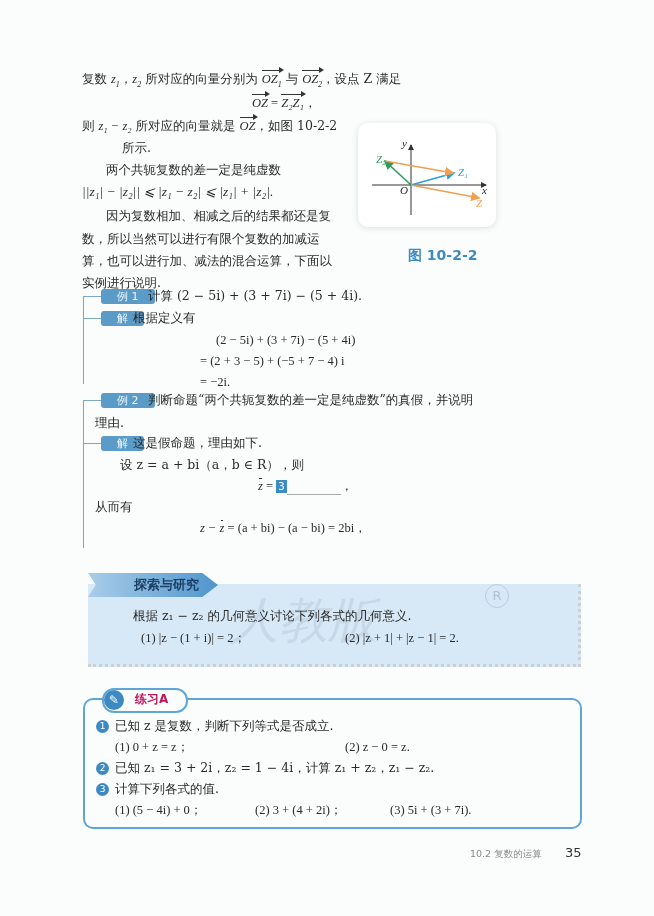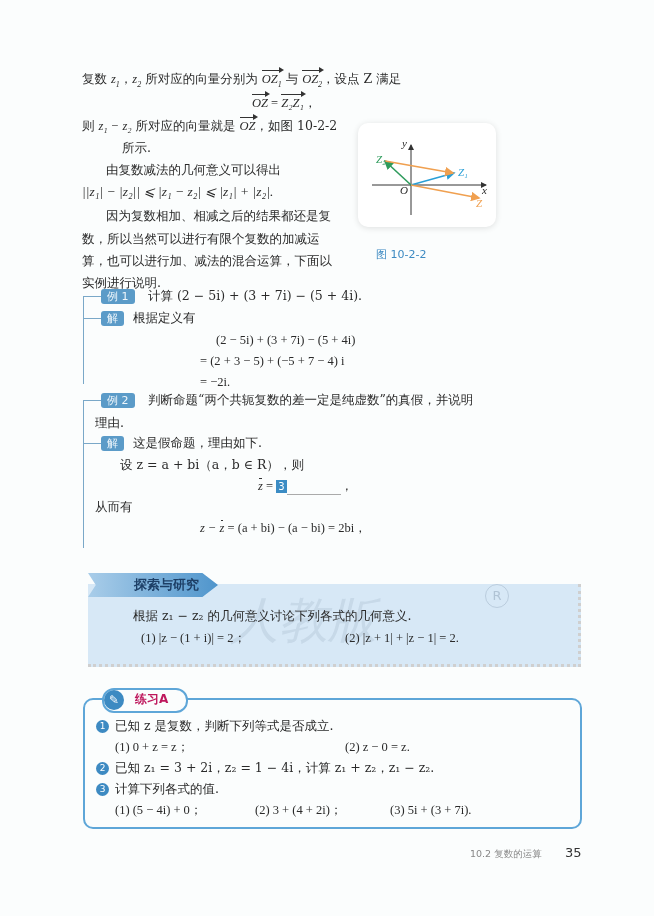--- a/index.html
+++ b/index.html
@@ -15,27 +15,27 @@
   .vec::before { content:""; position:absolute; left:0; right:0; top:0px; border-top:1px solid #333; }
   .vec::after { content:""; position:absolute; right:-2px; top:-3px; border-left:5px solid #333; border-top:3px solid transparent; border-bottom:3px solid transparent; }
   .bar { position:relative; display:inline-block; }
   .bar::before { content:""; position:absolute; left:1px; right:1px; top:1px; border-top:1px solid #333; }
 
   
   .figure-card {
     position:absolute; left:358px; top:123px; width:138px; height:104px;
     background:#fff; border-radius:10px; box-shadow:0 1px 6px rgba(0,0,0,0.12);
   }
-  .fig-caption { position:absolute; left:376px; top:247px; font-family:"DejaVu Sans", sans-serif; font-size:11px; font-weight:normal; color:#3d8ac2; }
+  .fig-caption { position:absolute; left:408px; top:247px; font-family:"DejaVu Sans", sans-serif; font-size:14px; font-weight:bold; color:#3d8ac2; }
 
   
   .tree-line { position:absolute; background:#7aa8c8; width:1px; }
   .tree-h { position:absolute; background:#7aa8c8; height:1px; }
   .tag {
-    position:absolute; height:15px; line-height:15px; padding:0 6px; border-radius:3px;
+    position:absolute; height:15px; line-height:15px; padding:0 16px; border-radius:3px;
     background:#5b9bc8; color:#eef6fb; font-family:"DejaVu Sans", sans-serif; font-size:11px;
   }
   .answer-box { display:inline-block; background:#3b8cc4; color:#fff; font-family:"DejaVu Sans", sans-serif; font-size:10px; padding:0 2px; line-height:13px; vertical-align:middle; }
   .blank-line { display:inline-block; width:54px; border-bottom:1px solid #aaa; vertical-align:bottom; height:14px; }
 
   
   .explore-box {
     position:absolute; left:88px; top:584px; width:490px; height:80px;
     background:#d7e8f6;
     border-bottom:3px dotted #cfcfcf; border-right:3px dotted #cfcfcf;
@@ -74,21 +74,21 @@
   <span class="m"><span>z</span><sub style="font-size:8px">1</sub></span><span>，</span><span class="m"><span>z</span><sub style="font-size:8px">2</sub></span><span> 所对应的向量分别为 </span>
   <span class="vec"><span>OZ</span><sub style="font-size:8px">1</sub></span><span> 与 </span><span class="vec"><span>OZ</span><sub style="font-size:8px">2</sub></span><span>，设点 Z 满足</span>
 </div>
 <div class="line" style="top:94px; left:252px;">
   <span class="vec">OZ</span><span class="r"> = </span><span class="vec">Z₂Z₁</span><span>，</span>
 </div>
 <div class="line" style="top:117px;">
   <span>则 </span><span class="m">z₁ − z₂</span><span> 所对应的向量就是 </span><span class="vec">OZ</span><span>，如图 10-2-2</span>
 </div>
 <div class="line" style="top:139px;margin-left:40px;">所示.</div>
-<div class="line" style="top:161px; left:106px;">由复数减法的几何意义可以得出</div>
+<div class="line" style="top:161px; left:106px;">两个共轭复数的差一定是纯虚数</div>
 <div class="line m" style="top:183px; font-size:13.5px;">||z₁| − |z₂|| ⩽ |z₁ − z₂| ⩽ |z₁| + |z₂|.</div>
 <div class="line" style="top:207px; left:106px;">因为复数相加、相减之后的结果都还是复</div>
 <div class="line" style="top:230px;">数，所以当然可以进行有限个复数的加减运</div>
 <div class="line" style="top:252px;">算，也可以进行加、减法的混合运算，下面以</div>
 <div class="line" style="top:274px;">实例进行说明.</div>
 
 <div class="figure-card">
   <svg width="138" height="104" viewBox="0 0 138 104">
     <defs>
       <marker id="ah" markerWidth="6" markerHeight="6" refX="5" refY="3" orient="auto">

